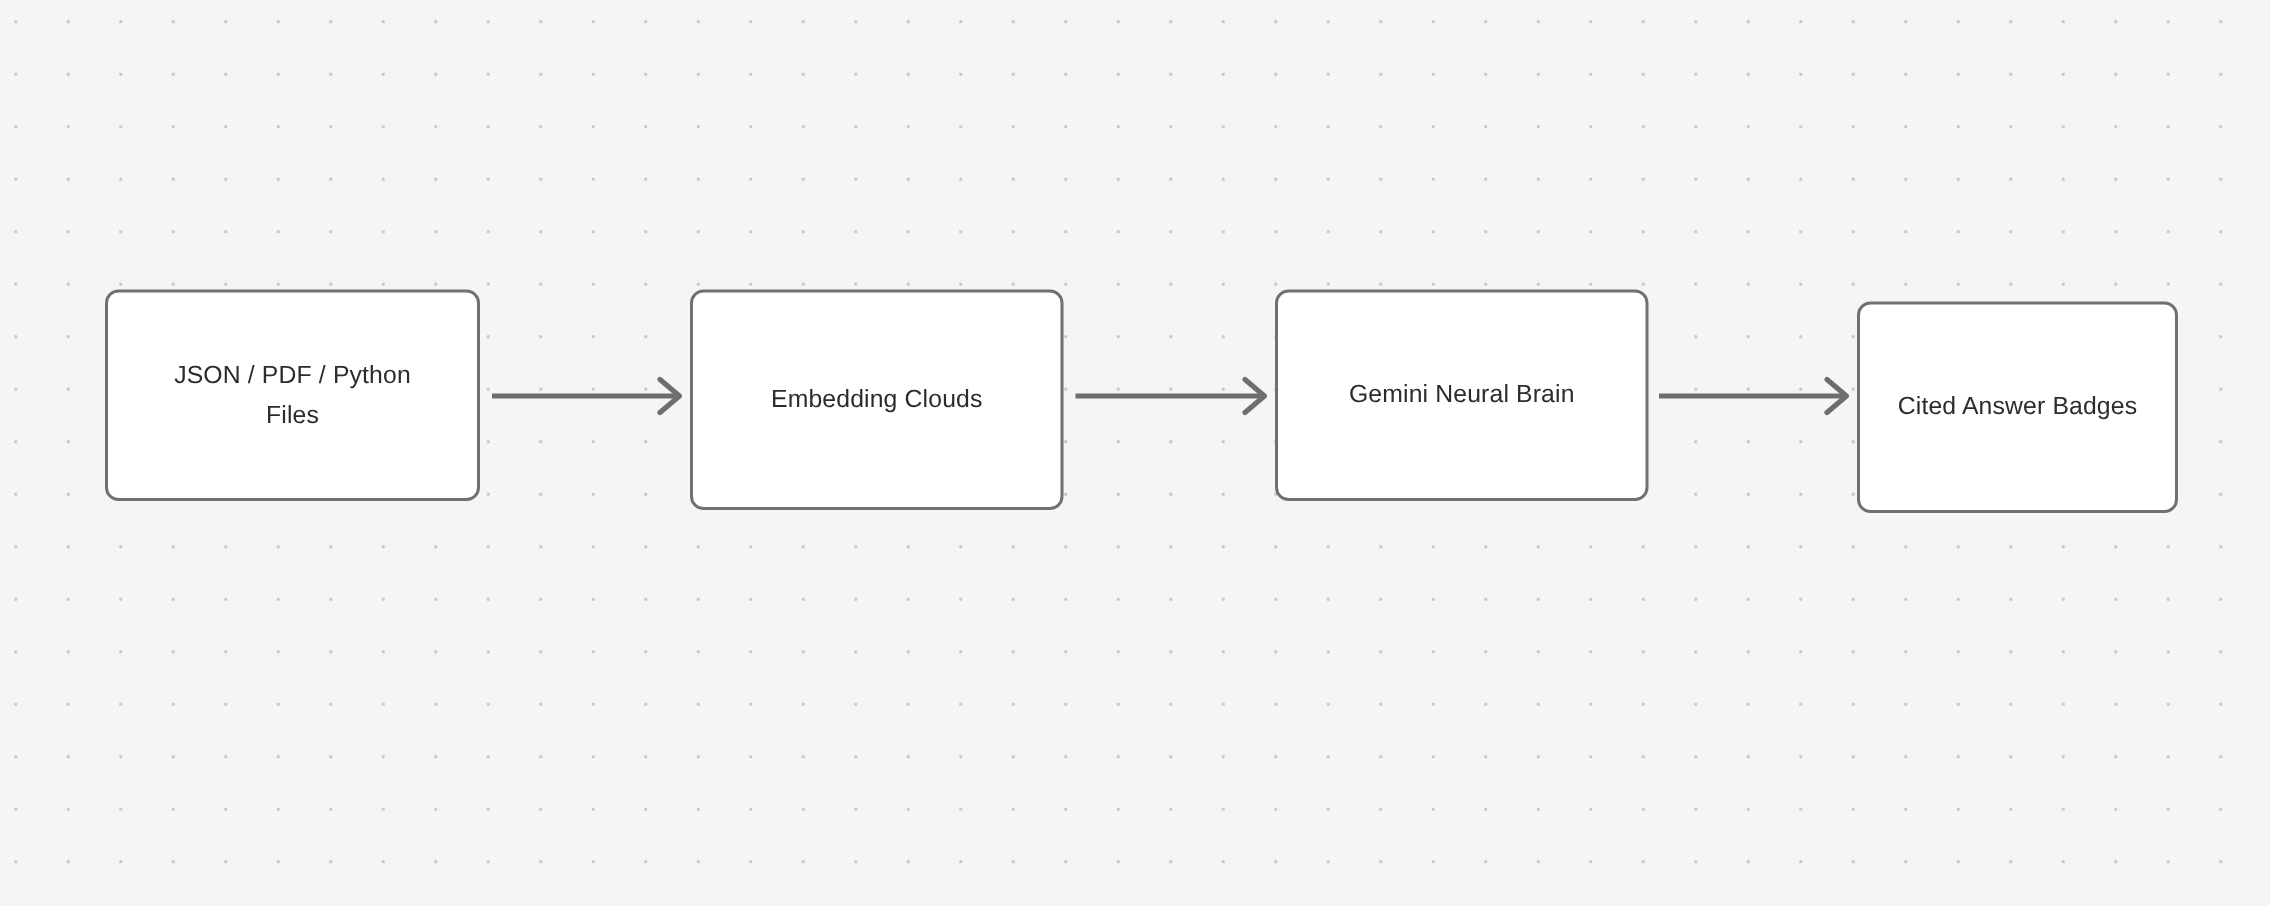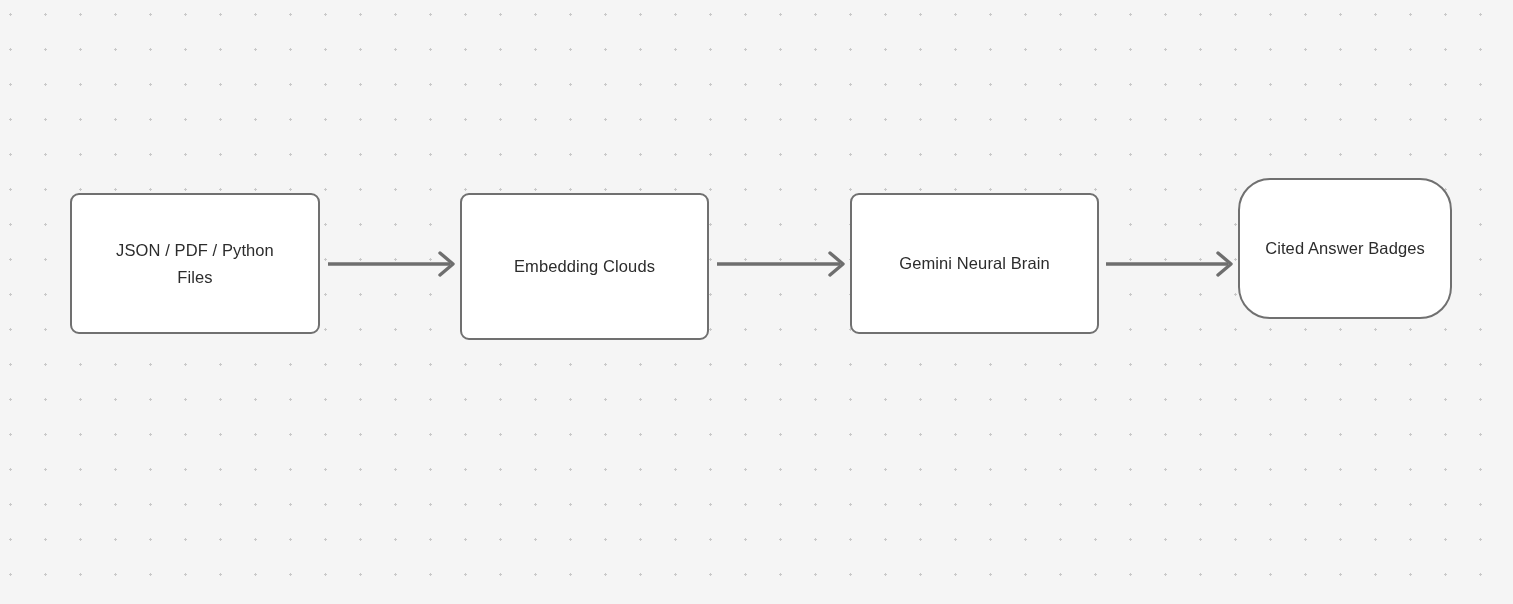--- a/index.html
+++ b/index.html
@@ -89,17 +89,17 @@
       <div class="node" style="left: 70px; top: 193px; width: 250px; height: 141px;">
         <div class="node-label">JSON / PDF / Python
 Files</div>
       </div>
       <div class="node" style="left: 460px; top: 193px; width: 249px; height: 147px;">
         <div class="node-label">Embedding Clouds</div>
       </div>
       <div class="node" style="left: 850px; top: 193px; width: 249px; height: 141px;">
         <div class="node-label">Gemini Neural Brain</div>
       </div>
-      <div class="node" style="left: 1238px; top: 178px; width: 214px; height: 141px; border-radius: 32px;">
+      <div class="node" style="left: 1238px; top: 201px; width: 214px; height: 141px;">
         <div class="node-label">Cited Answer Badges</div>
       </div>
     </div>
 </div>
 
 </body></html>

